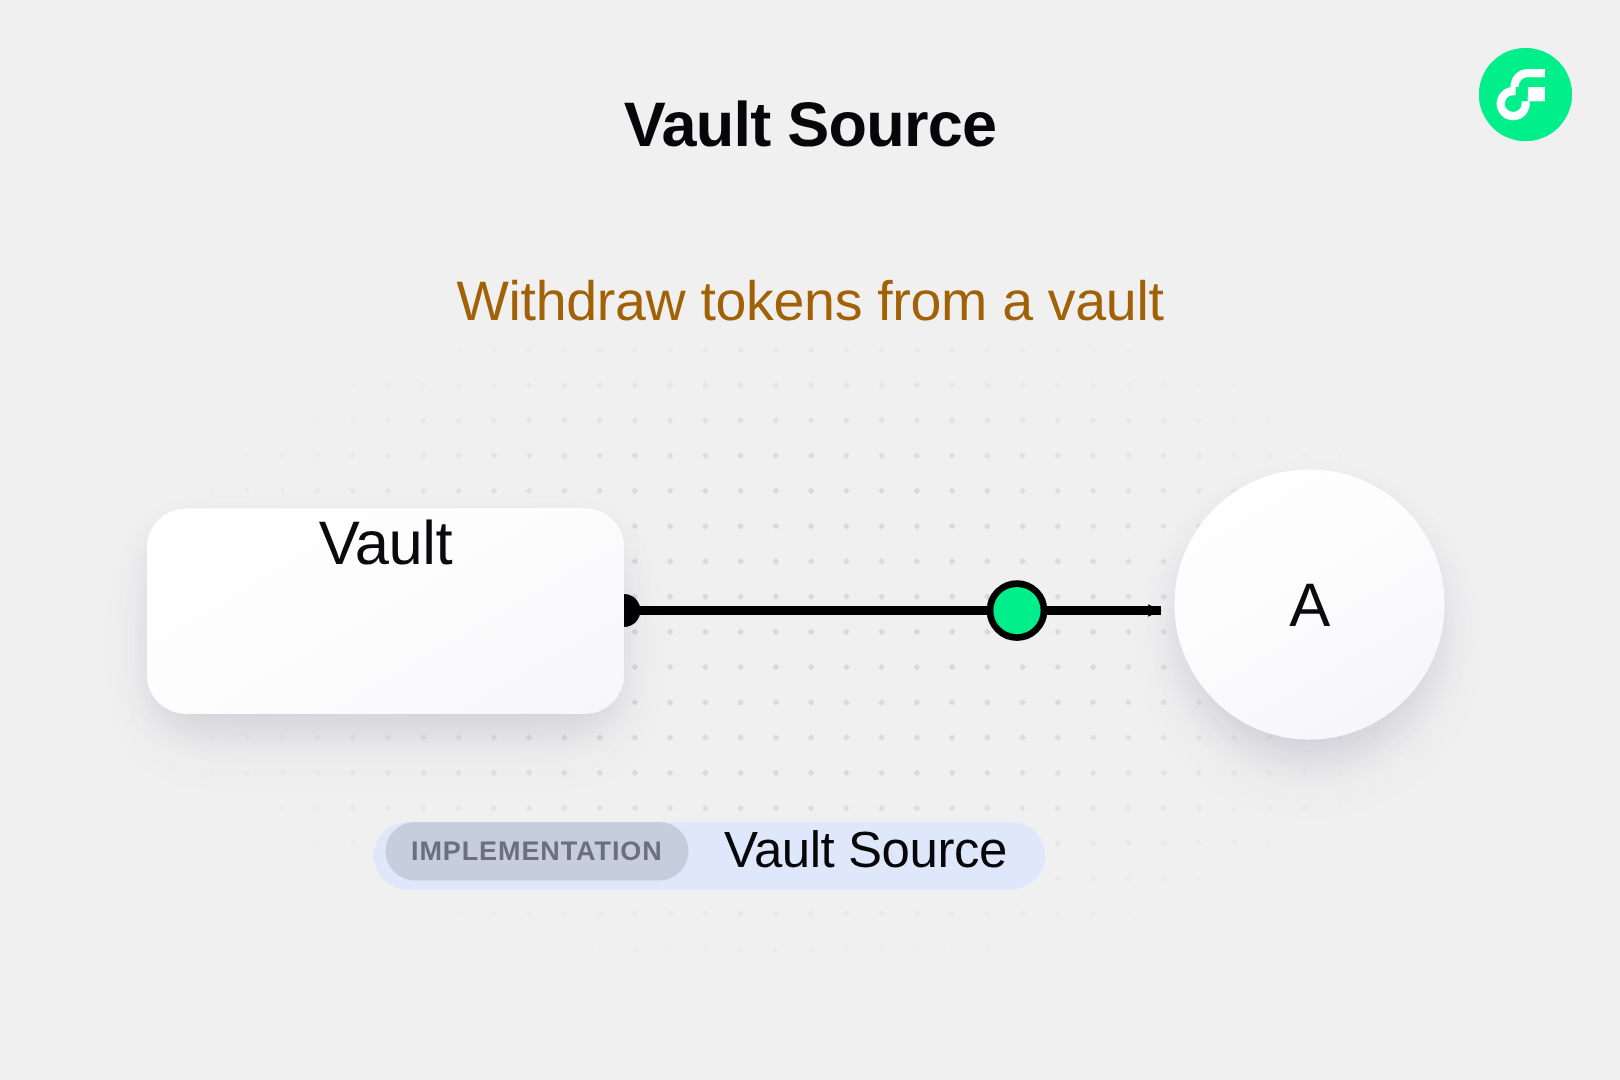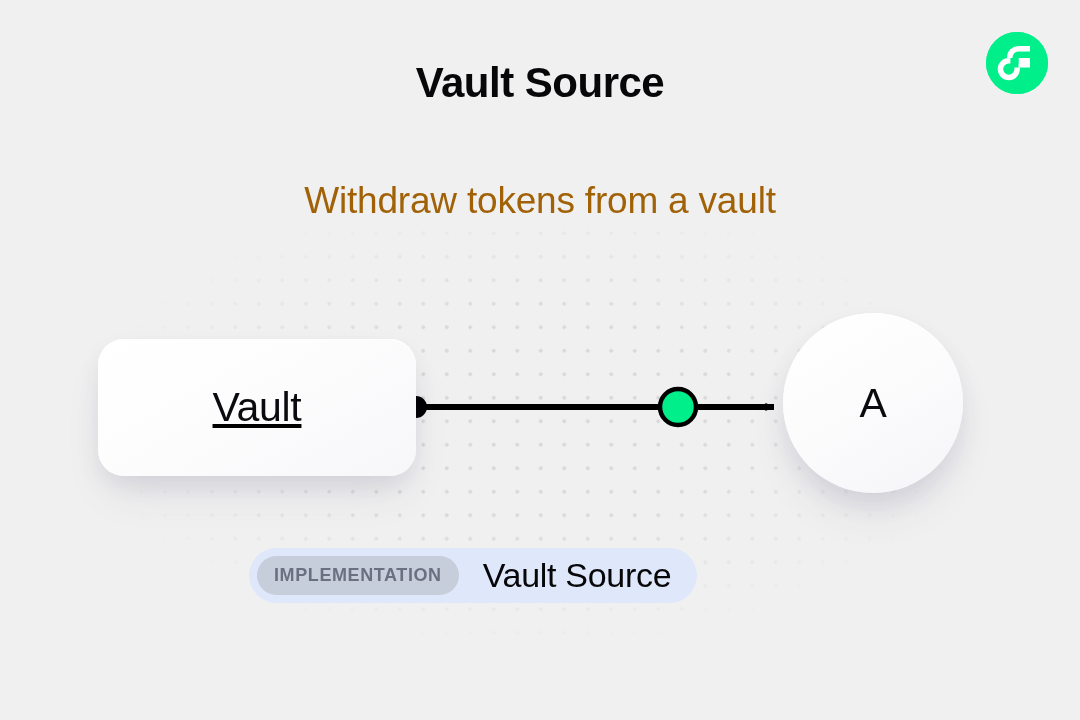--- a/index.html
+++ b/index.html
@@ -92,23 +92,22 @@
     top: 339px;
     width: 318px;
     height: 137px;
     border-radius: 26px;
     background: linear-gradient(150deg, #ffffff 0%, #fdfdfe 40%, #f7f7f9 100%);
     box-shadow:
        0 1px 0 0 rgba(255,255,255,0.95) inset,
        0 10px 26px -6px rgba(64,64,110,0.13),
        0 24px 44px -10px rgba(64,64,110,0.10);
     display: flex;
-    align-items: center;
+    align-items: flex-start;
     justify-content: center;
-    text-decoration: underline;
   }
   .node-vault-label {
     font-size: 41px;
     font-weight: 400;
     color: #0b0b0f;
     letter-spacing: -0.3px;
   }
 
   .node-circle {
     position: absolute;
@@ -141,25 +140,24 @@
     width: 1080px;
     height: 720px;
     pointer-events: none;
   }
 
   
   .impl-badge {
     position: absolute;
     left: 249px;
     top: 548px;
-    height: 55px;
+    height: 45px;
     border-radius: 28px;
     background: #dfe8fa;
     display: flex;
-    align-items: center;
     padding: 0 26px 0 8px;
     box-sizing: border-box;
   }
   .impl-pill {
     height: 39px;
     border-radius: 20px;
     background: #c6cedb;
     display: flex;
     align-items: center;
     padding: 0 17px;

